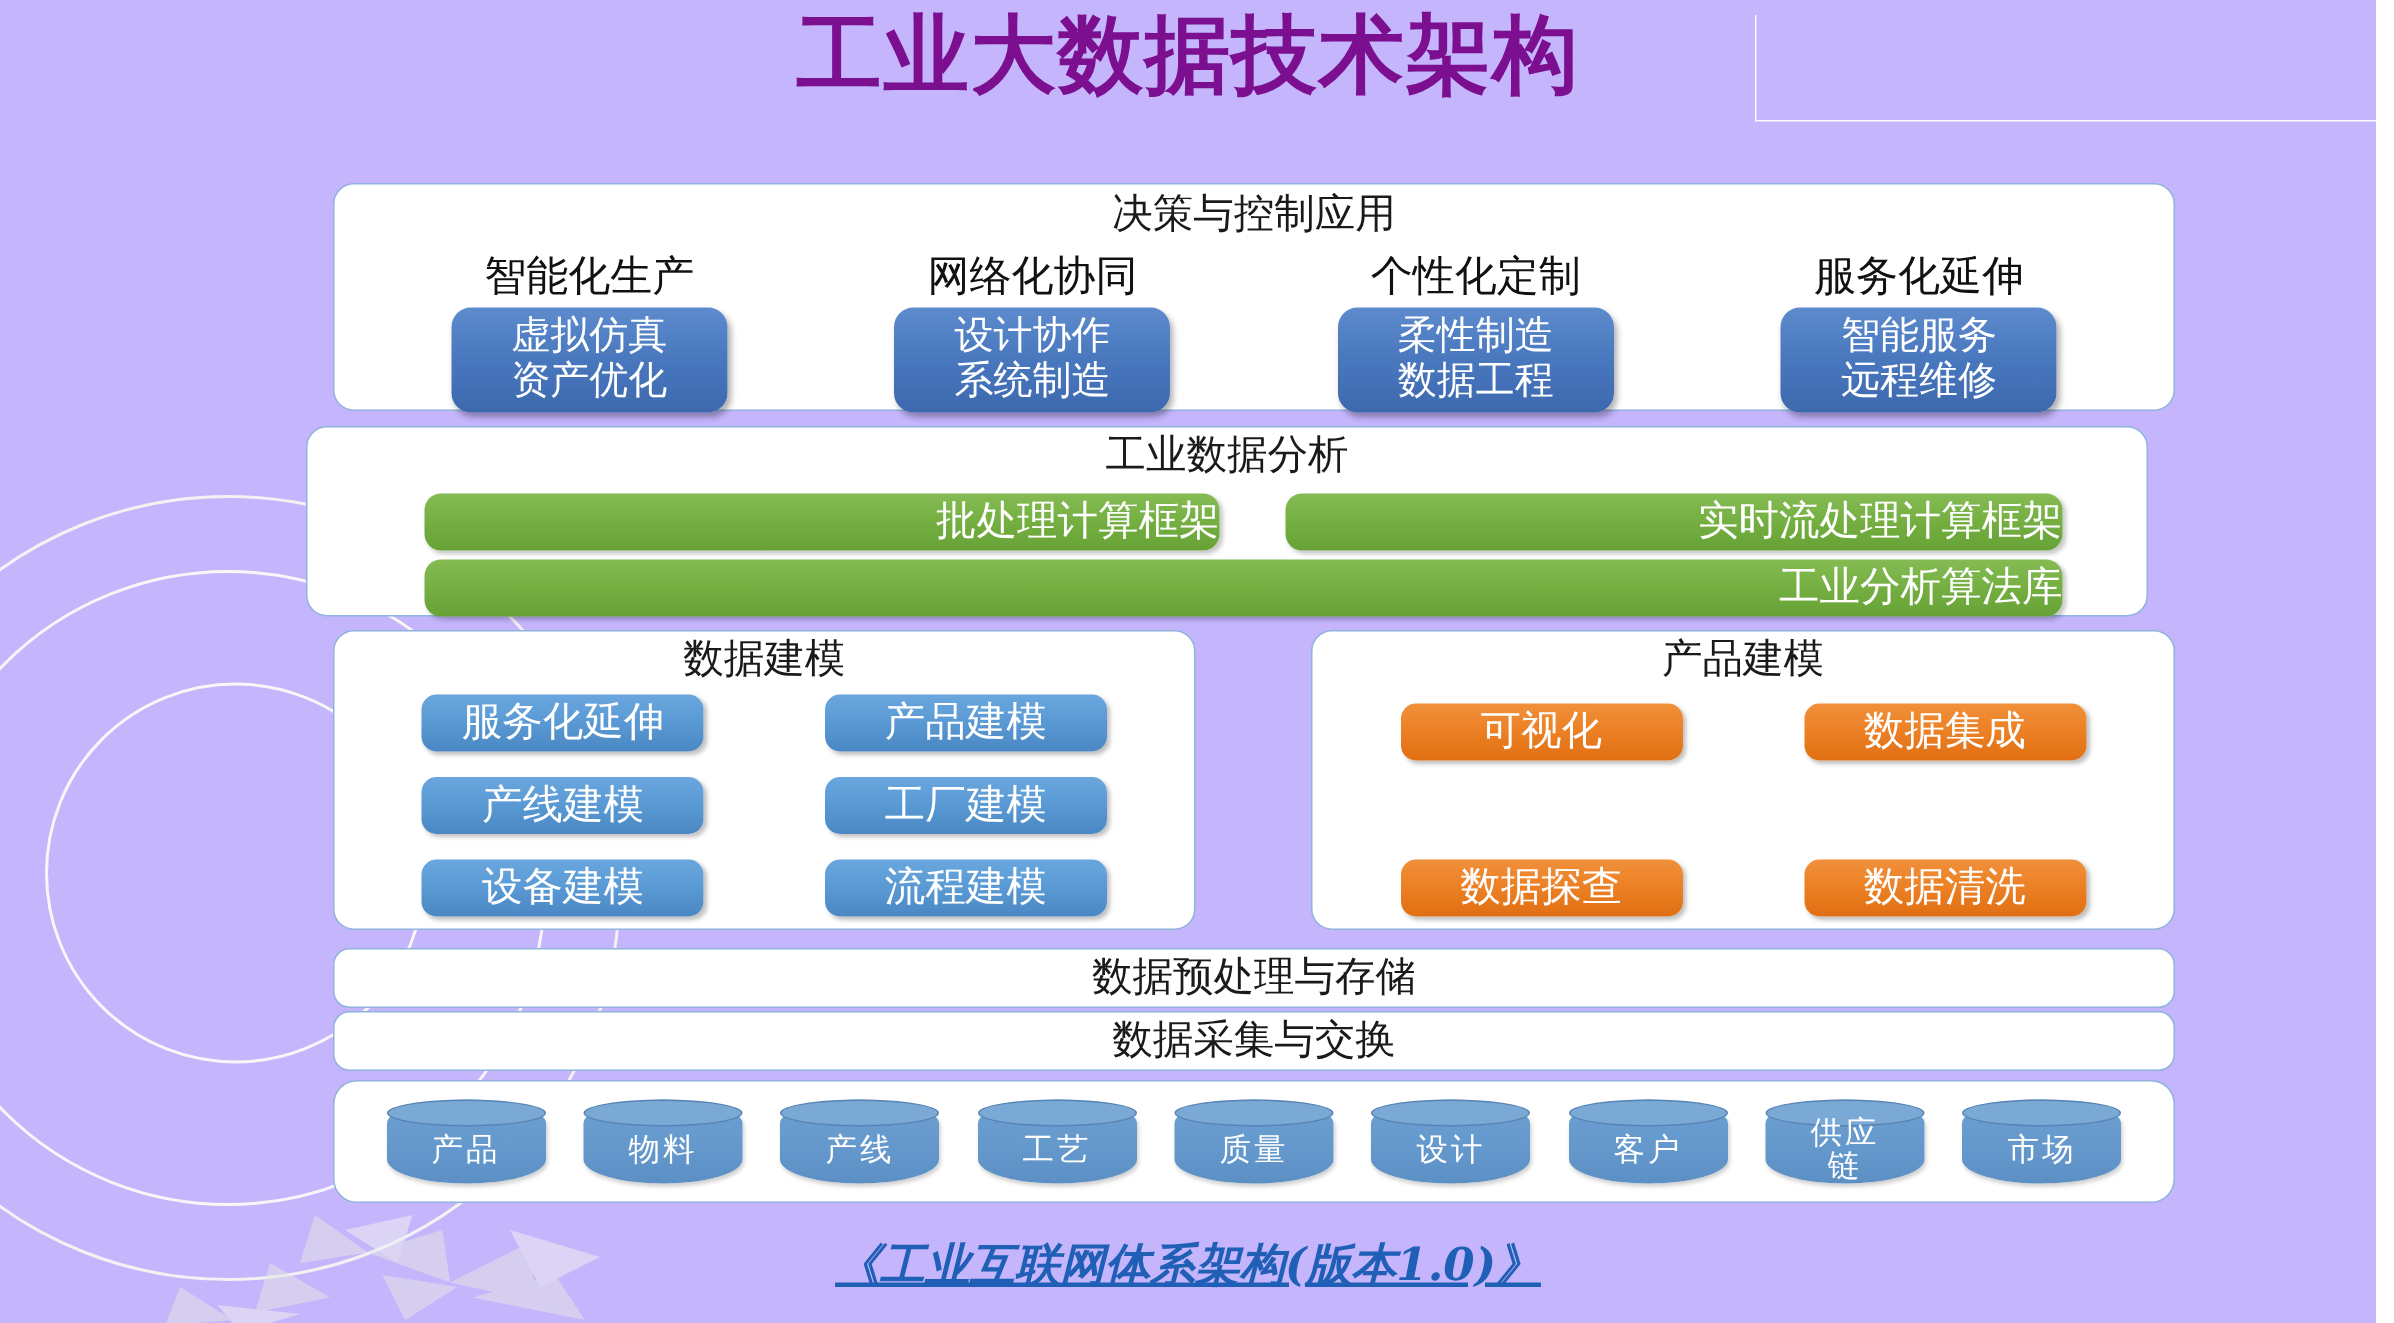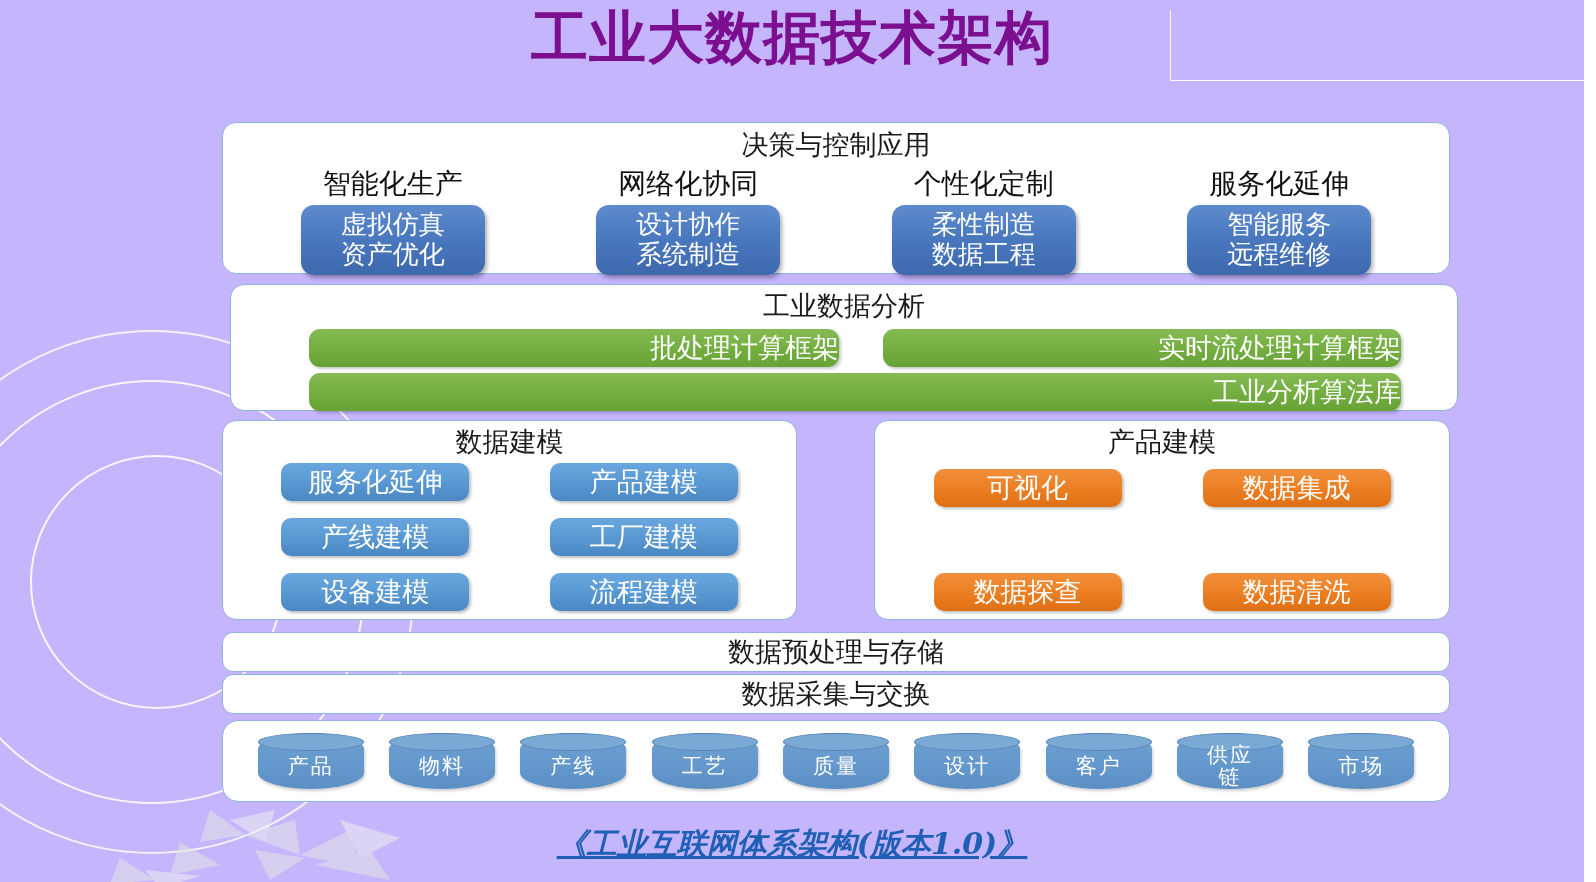--- a/index.html
+++ b/index.html
@@ -70,21 +70,21 @@
   }
   .panel-title {
     text-align: center;
     font-size: 27px;
     line-height: 32px;
     color: #1a1a1a;
     font-family: "DejaVu Serif", "Liberation Serif", serif;
     white-space: nowrap;
   }
   .panel-title.sans {
-    font-family: Liberation Sans, sans-serif;
+    font-family: Liberation Mono, monospace;
     font-weight: normal;
   }
 
   
   #layer-apps { left: 222px; top: 122px; width: 1228px; height: 152px; }
   #layer-apps .panel-title { margin-top: 6px; }
   .app-cols {
     position: absolute;
     left: 0; right: 0; top: 44px;
     display: flex;
@@ -110,21 +110,21 @@
     box-shadow: 2px 3px 4px rgba(0,0,0,.32);
     color: #ffffff;
     font-size: 26px;
     line-height: 30px;
     font-family: "DejaVu Sans", "Liberation Sans", sans-serif;
     white-space: nowrap;
   }
   .blue-pill .l2 { display: block; }
 
   
-  #layer-analytics { left: 230px; top: 284px; width: 1228px; height: 127px; }
+  #layer-analytics { left: 204px; top: 284px; width: 1228px; height: 127px; }
   #layer-analytics .panel-title { margin-top: 5px; }
   .green-bar {
     position: absolute;
     box-sizing: border-box;
     border-radius: 11px;
     background: linear-gradient(180deg, #84bb53 0%, #76b043 45%, #67a236 100%);
     box-shadow: 2px 2px 3px rgba(0,0,0,.22);
     color: #ffffff;
     font-size: 27px;
     line-height: 38px;

